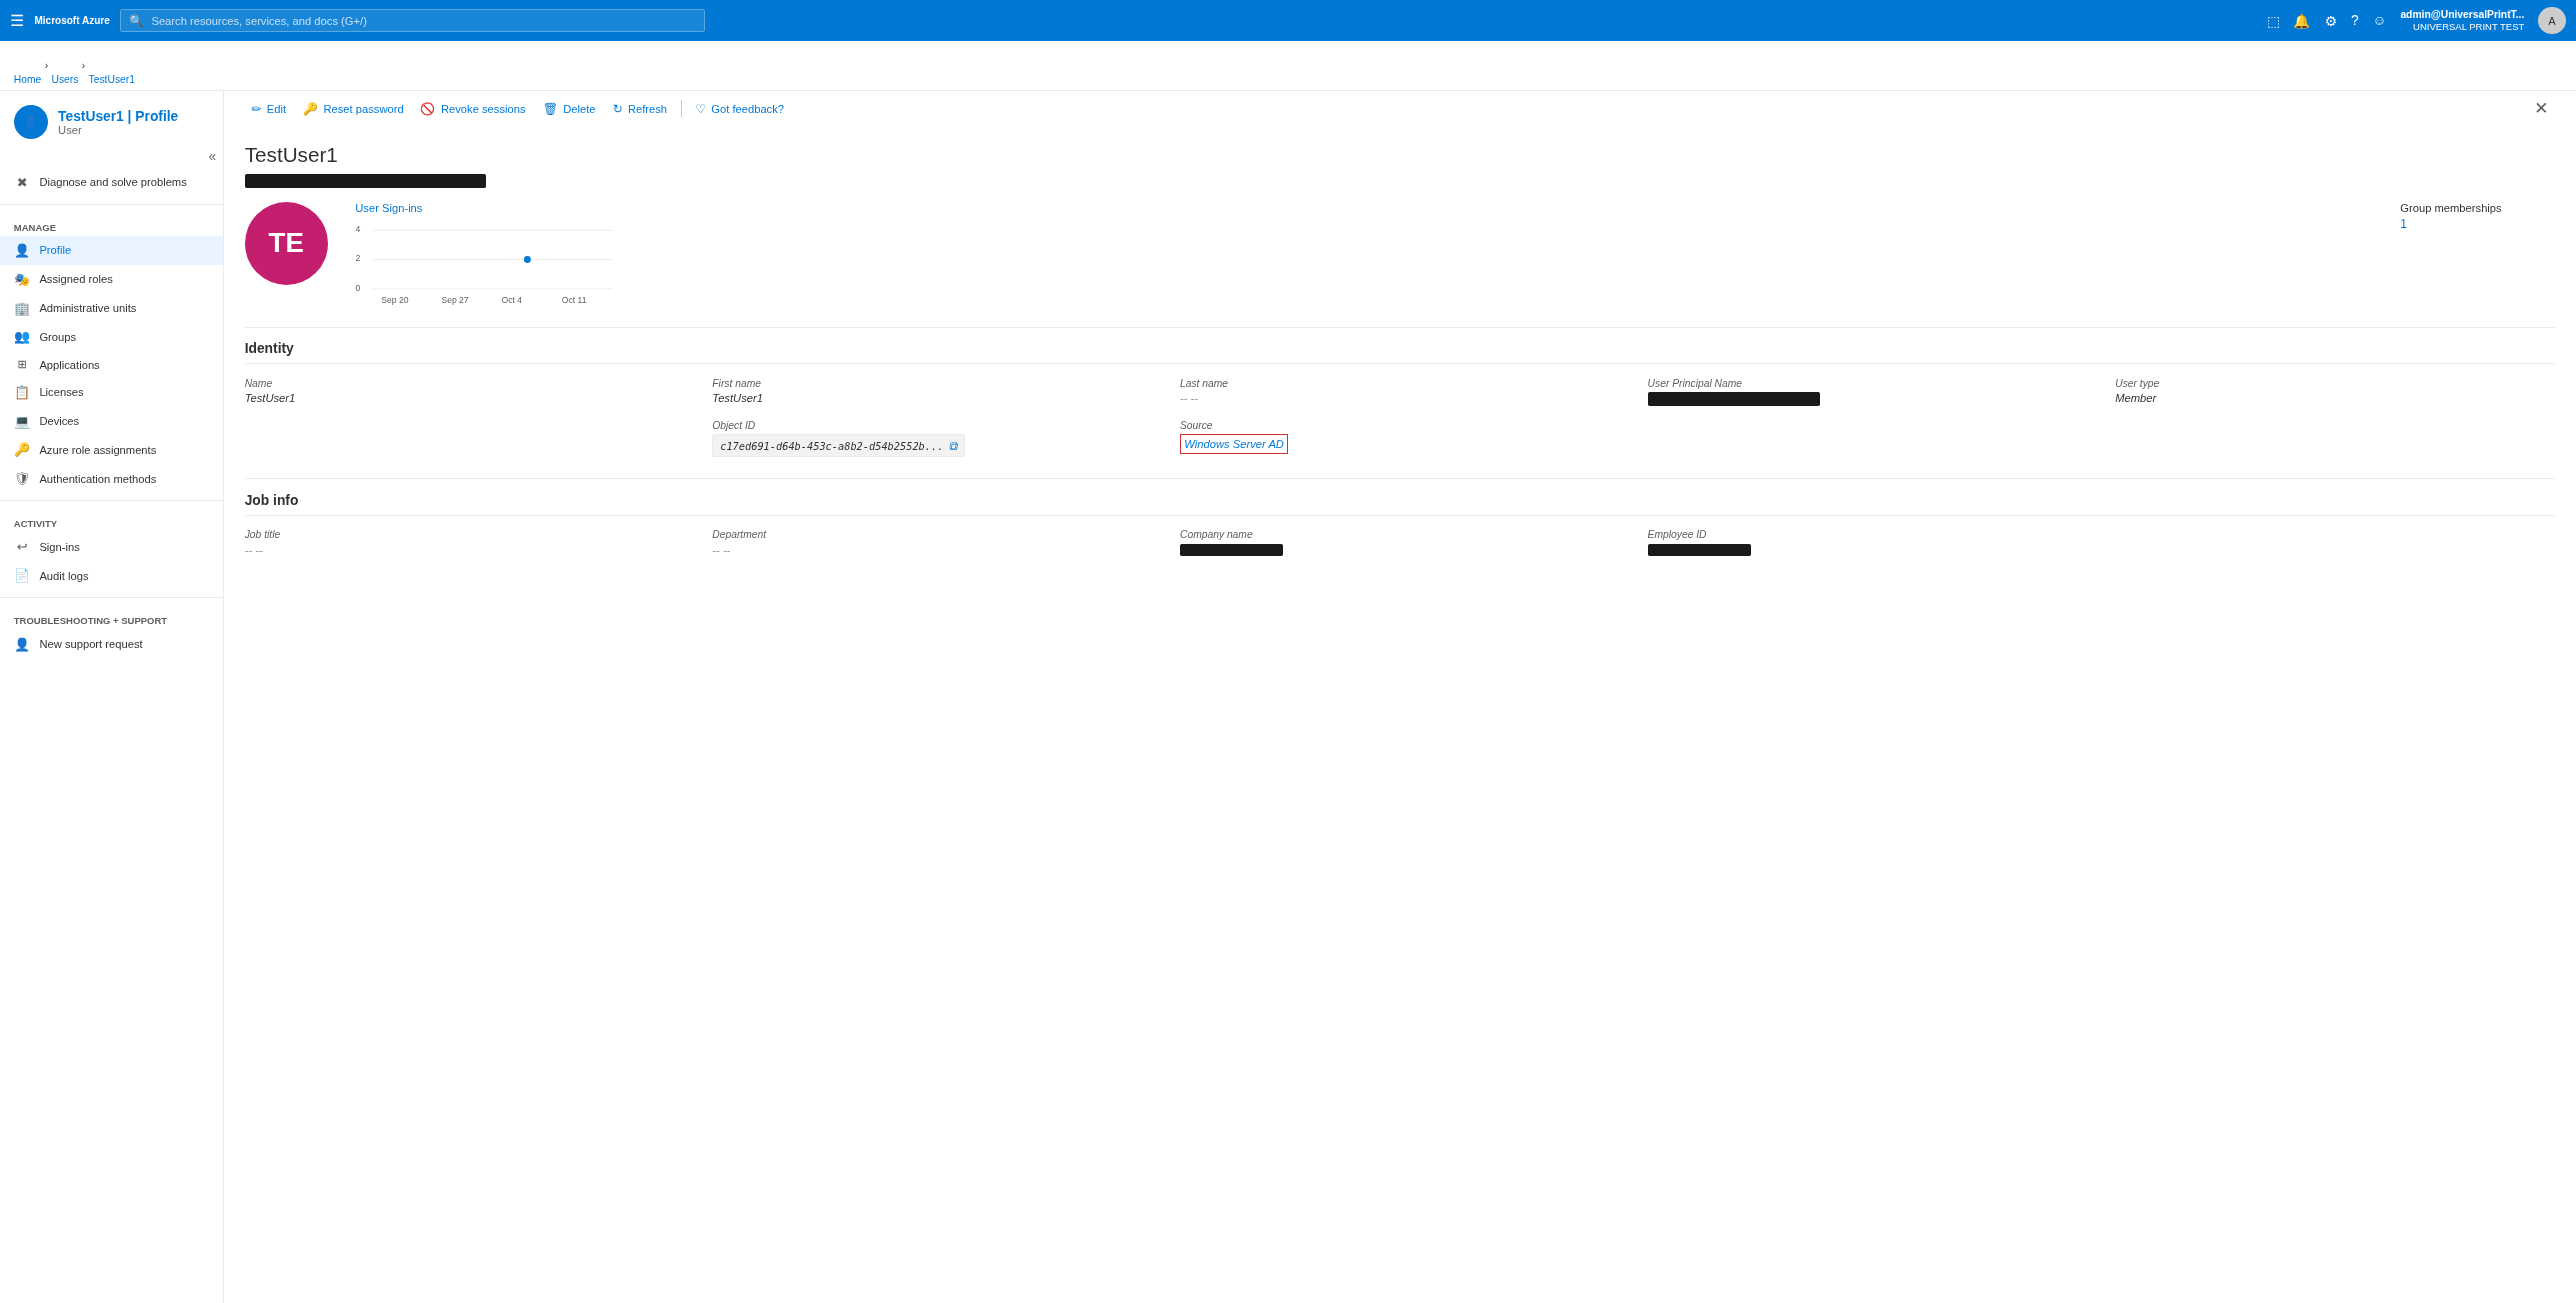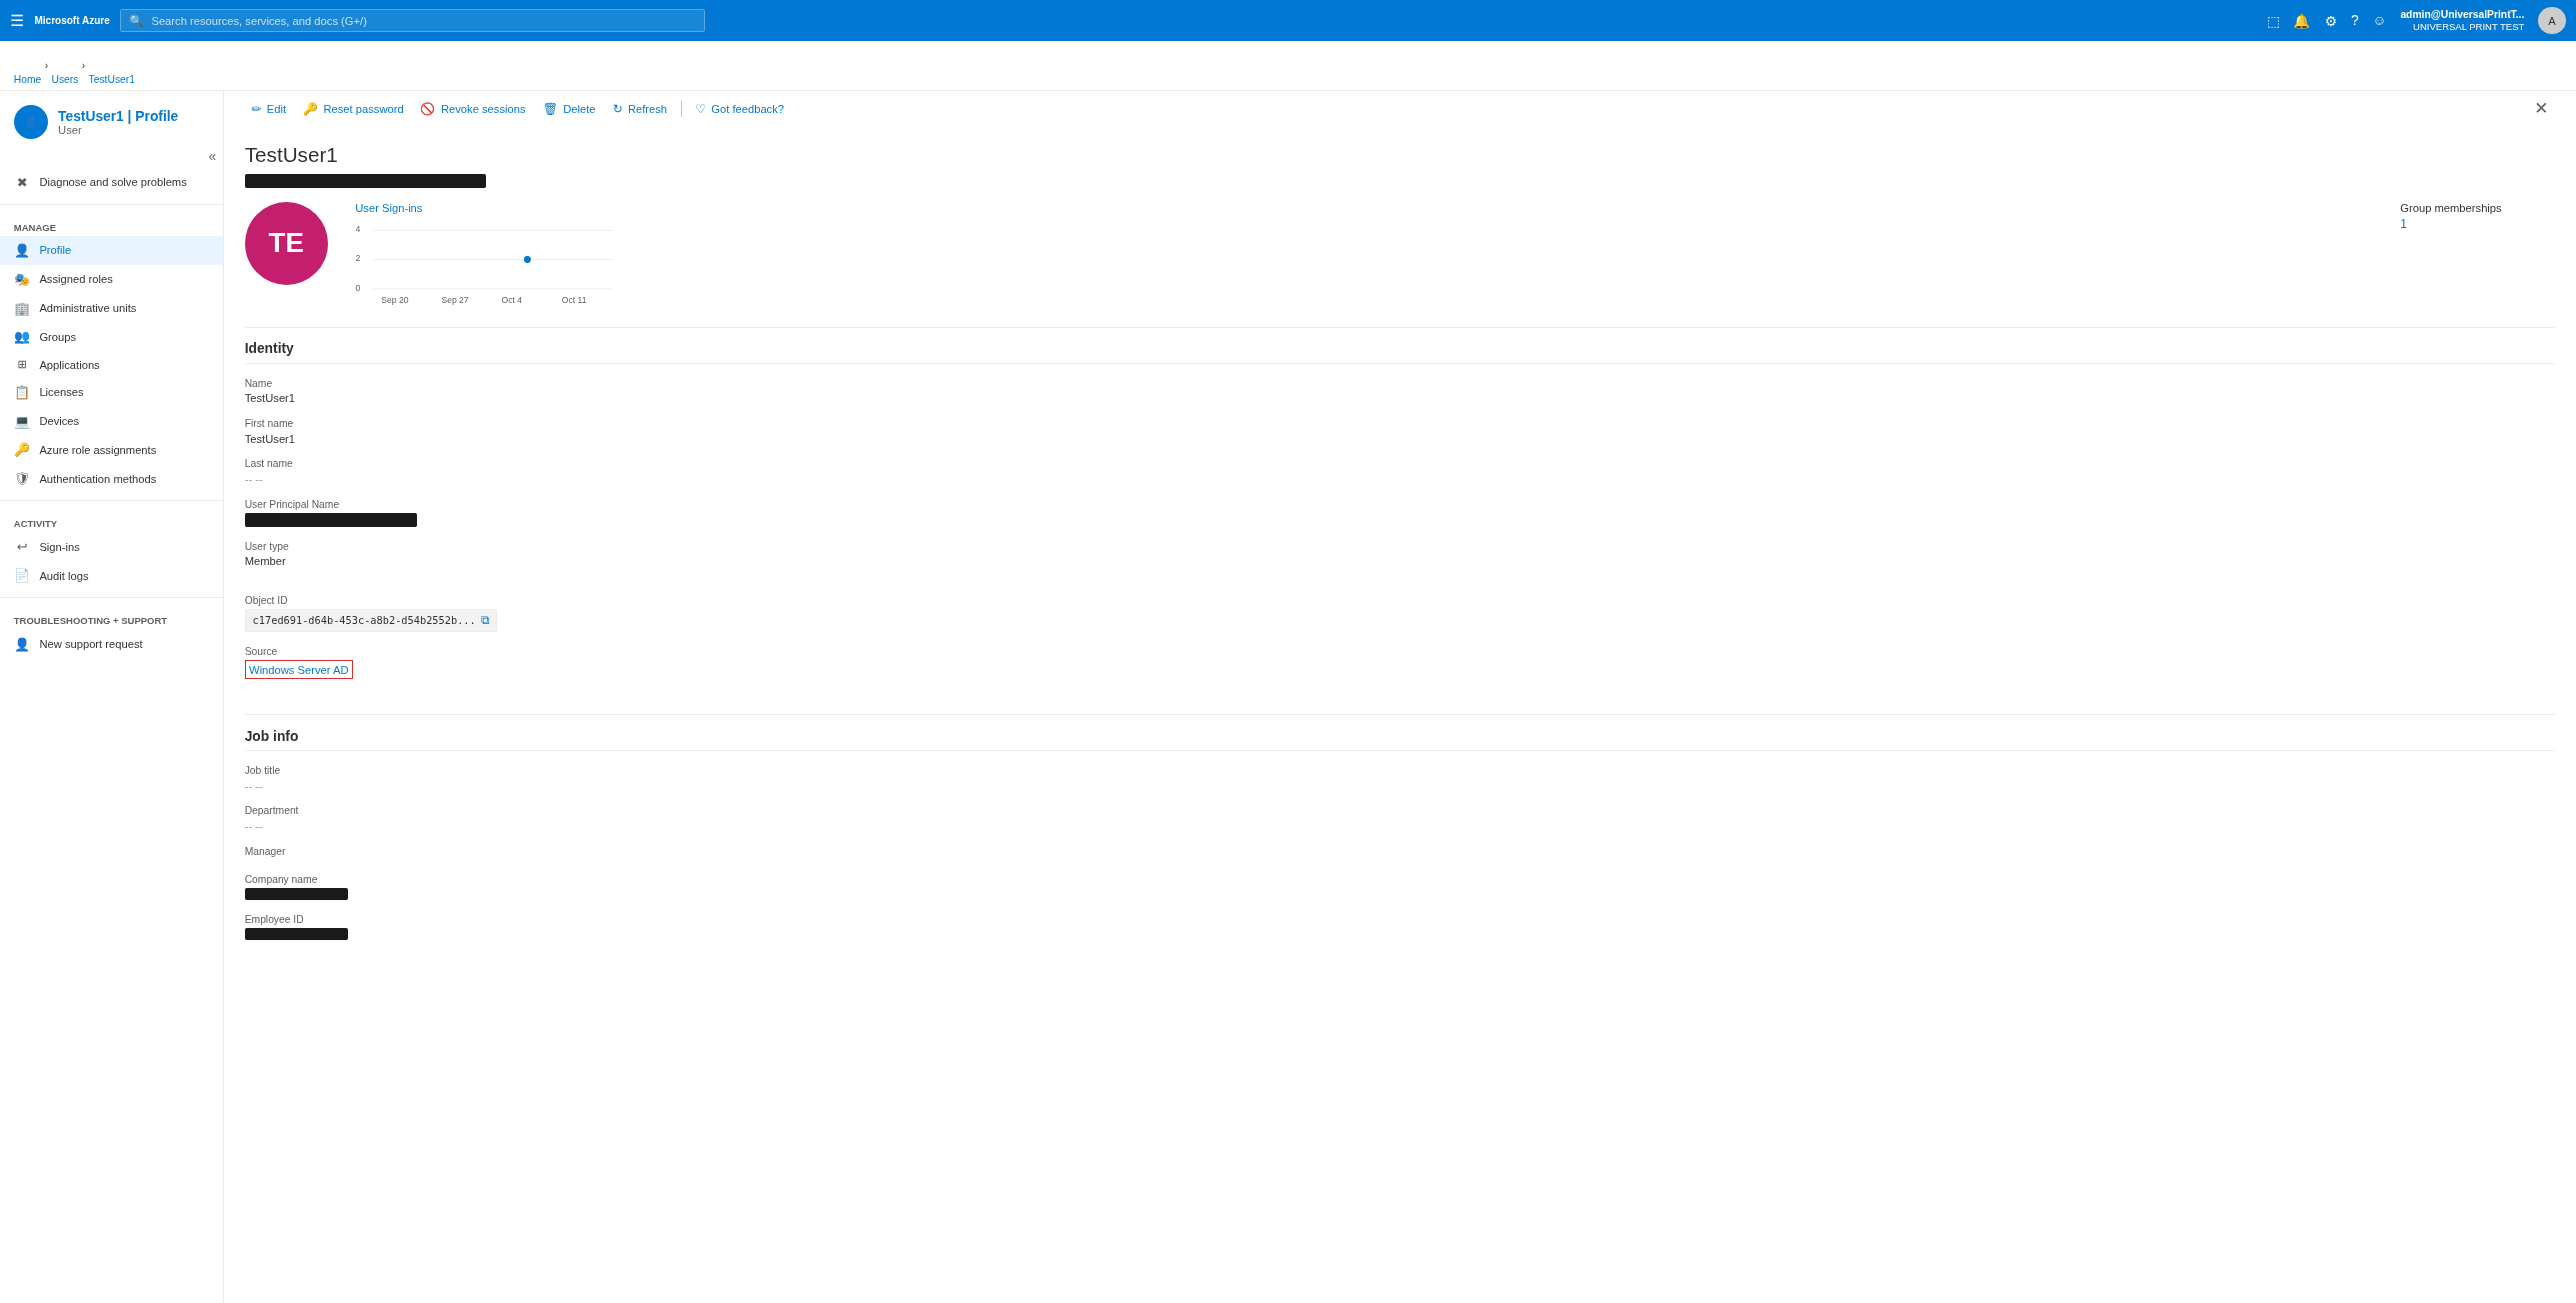--- a/index.html
+++ b/index.html
@@ -150,21 +150,21 @@
     
     .group-memberships { min-width: 155px; }
     .group-memberships .label { font-size: 11.2px; color: #333; margin-bottom: 3.4px; }
     .group-memberships .count { color: #0078d4; font-size: 12px; cursor: pointer; }
 
     
     .section { margin-bottom: 20.7px; }
     .section-title { font-size: 13.8px; font-weight: 600; color: #323130; margin-bottom: 13.8px; padding-bottom: 6.9px; border-bottom: 0.9px solid #edebe9; }
 
     
-    .identity-grid { display: grid; grid-template-columns: 1fr; gap: 13.8px 27.6px; }
+    .identity-grid { display: grid; grid-template-columns: 1fr 1fr 1fr 1fr 1fr; gap: 13.8px 27.6px; font-style: italic; }
     .field-group { }
     .field-label { font-size: 10.3px; color: #605e5c; margin-bottom: 3.4px; }
     .field-value { font-size: 11.2px; color: #323130; }
     .field-value.link { color: #0078d4; cursor: pointer; }
     .field-value.empty { color: #a19f9d; }
 
     
     .object-id-container {
       display: flex; align-items: center; gap: 6.9px;
     }
@@ -439,24 +439,20 @@
         <div class="identity-grid">
           <div class="field-group">
             <div class="field-label">Job title</div>
             <div class="field-value empty">-- --</div>
           </div>
           <div class="field-group">
             <div class="field-label">Department</div>
             <div class="field-value empty">-- --</div>
           </div>
           <div class="field-group">
-            <div class="field-label">Manager</div>
-            <div class="field-value empty"></div>
-          </div>
-          <div class="field-group">
             <div class="field-label">Company name</div>
             <div style="height:12px;background:#1a1a1a;width:103px;border-radius:1.7px;margin-top:1.7px;"></div>
           </div>
           <div class="field-group">
             <div class="field-label">Employee ID</div>
             <div style="height:12px;background:#1a1a1a;width:103px;border-radius:1.7px;margin-top:1.7px;"></div>
           </div>
         </div>
       </div>
 

